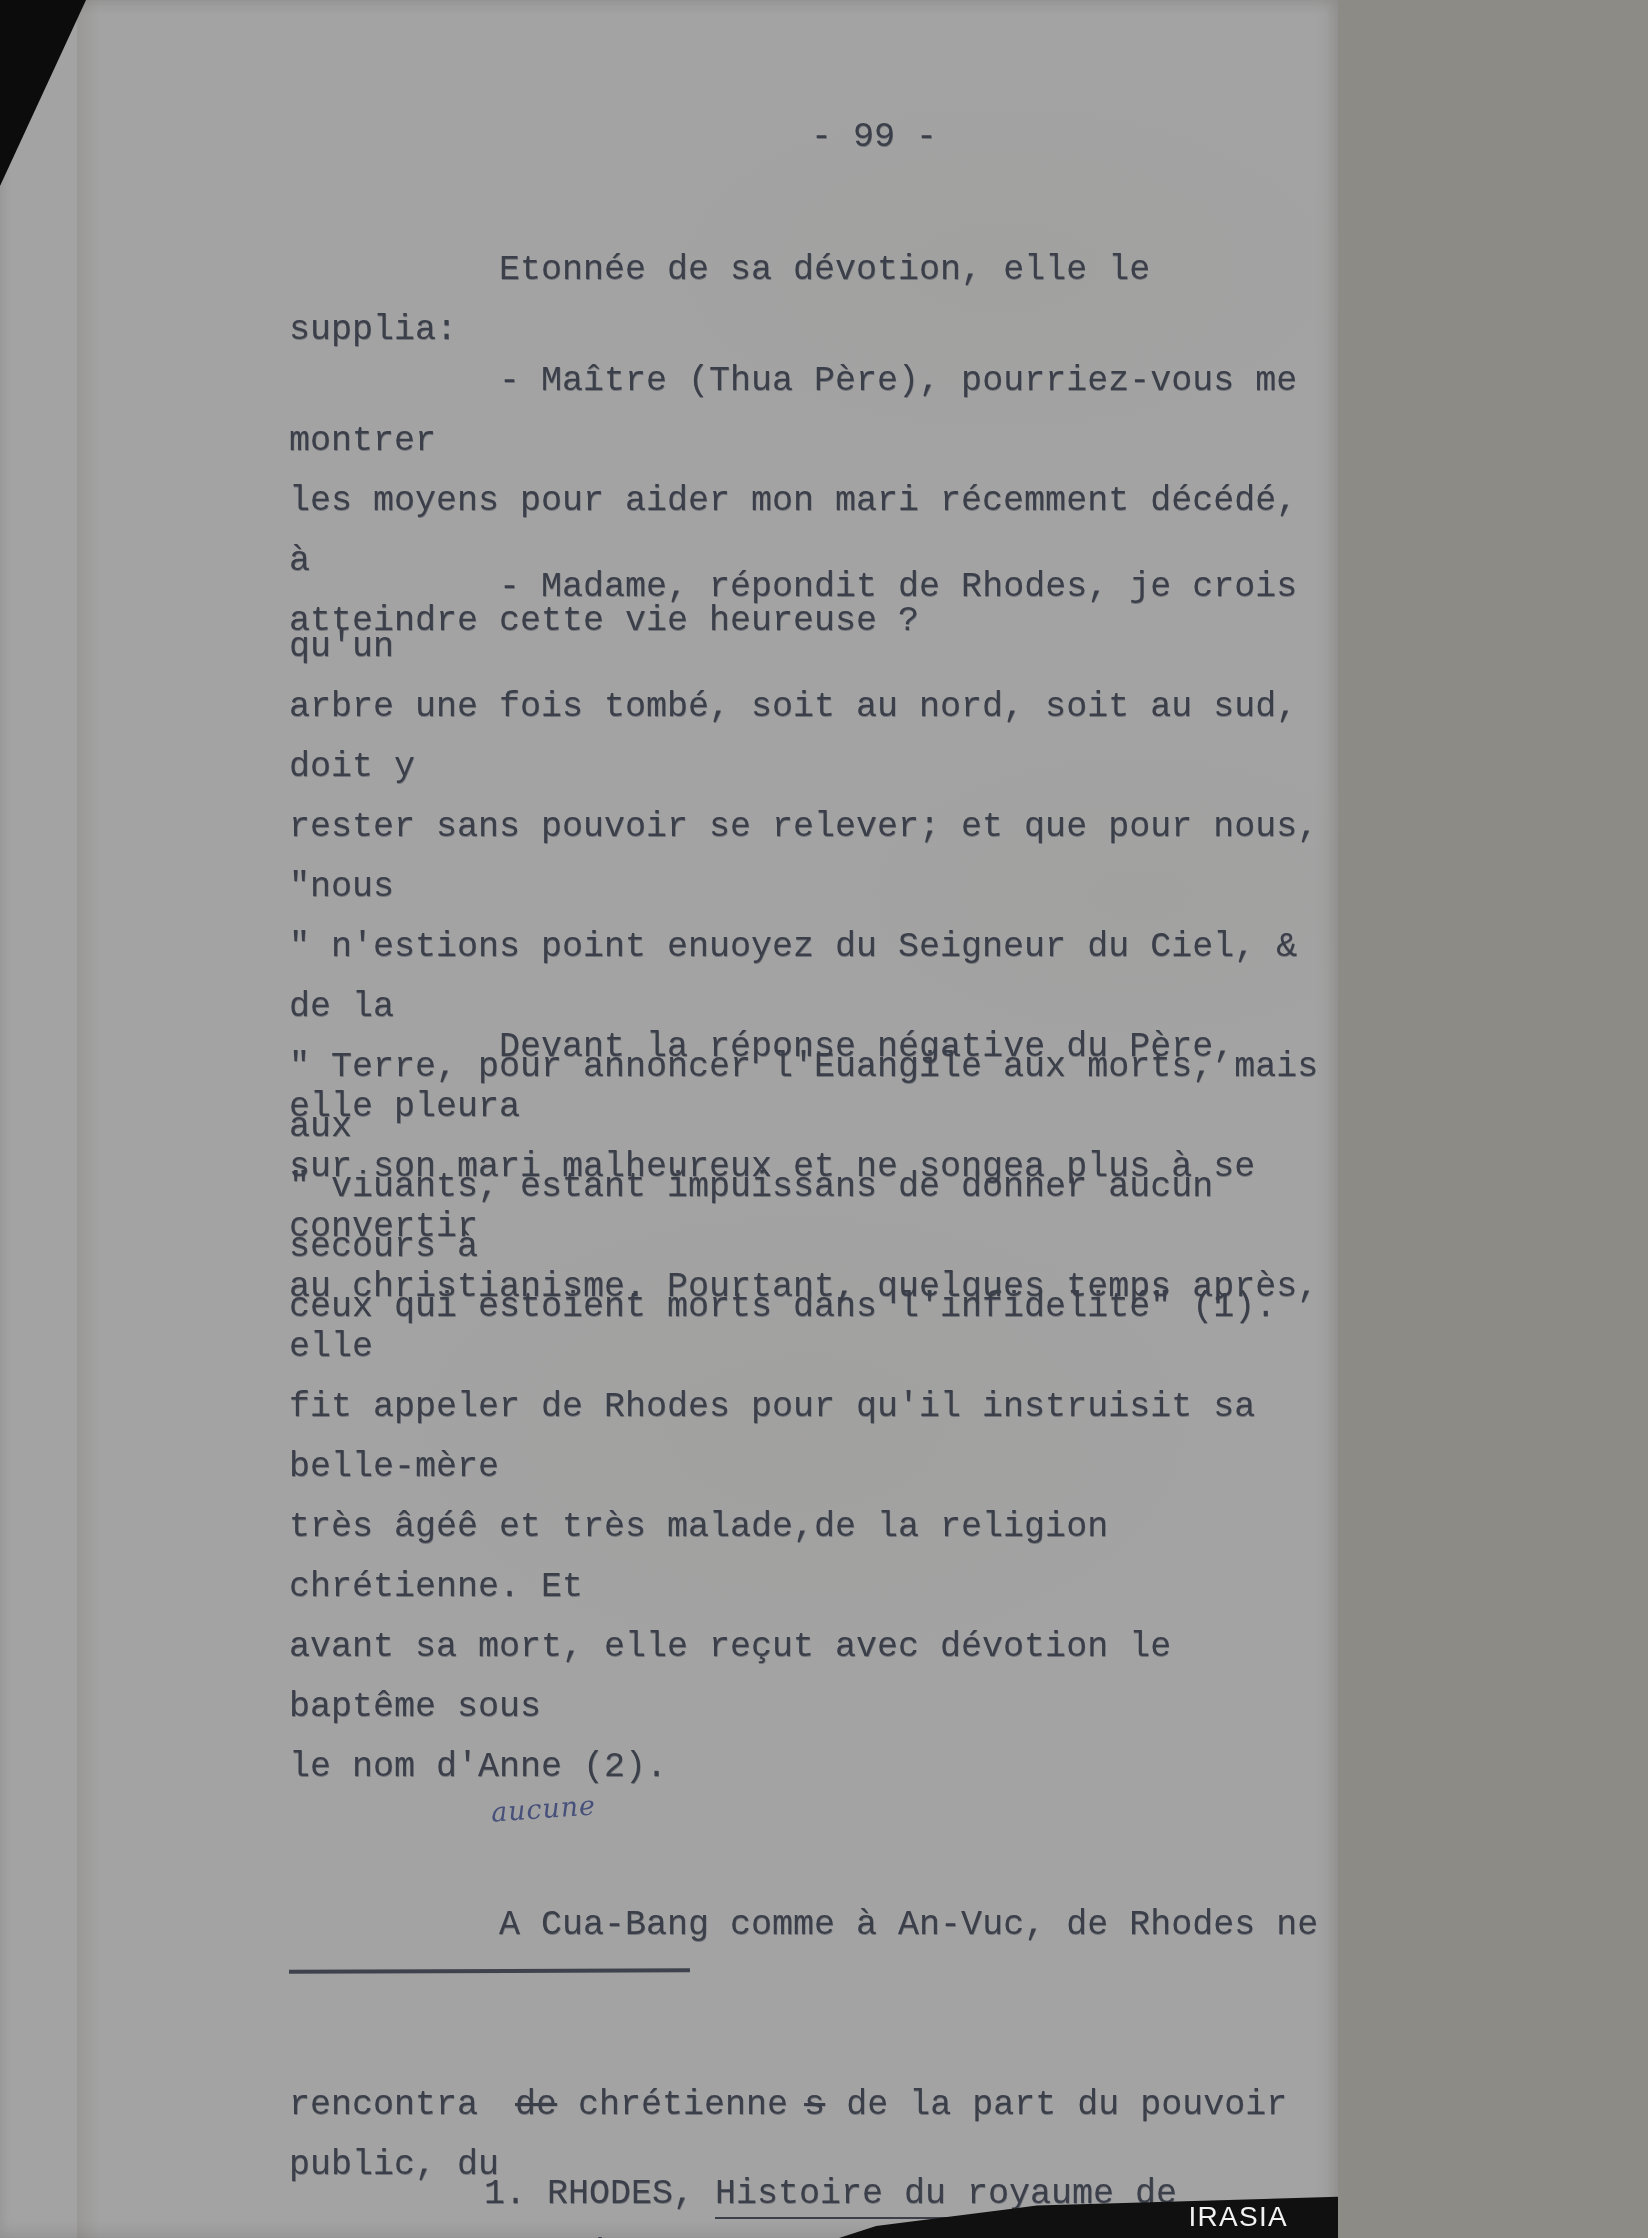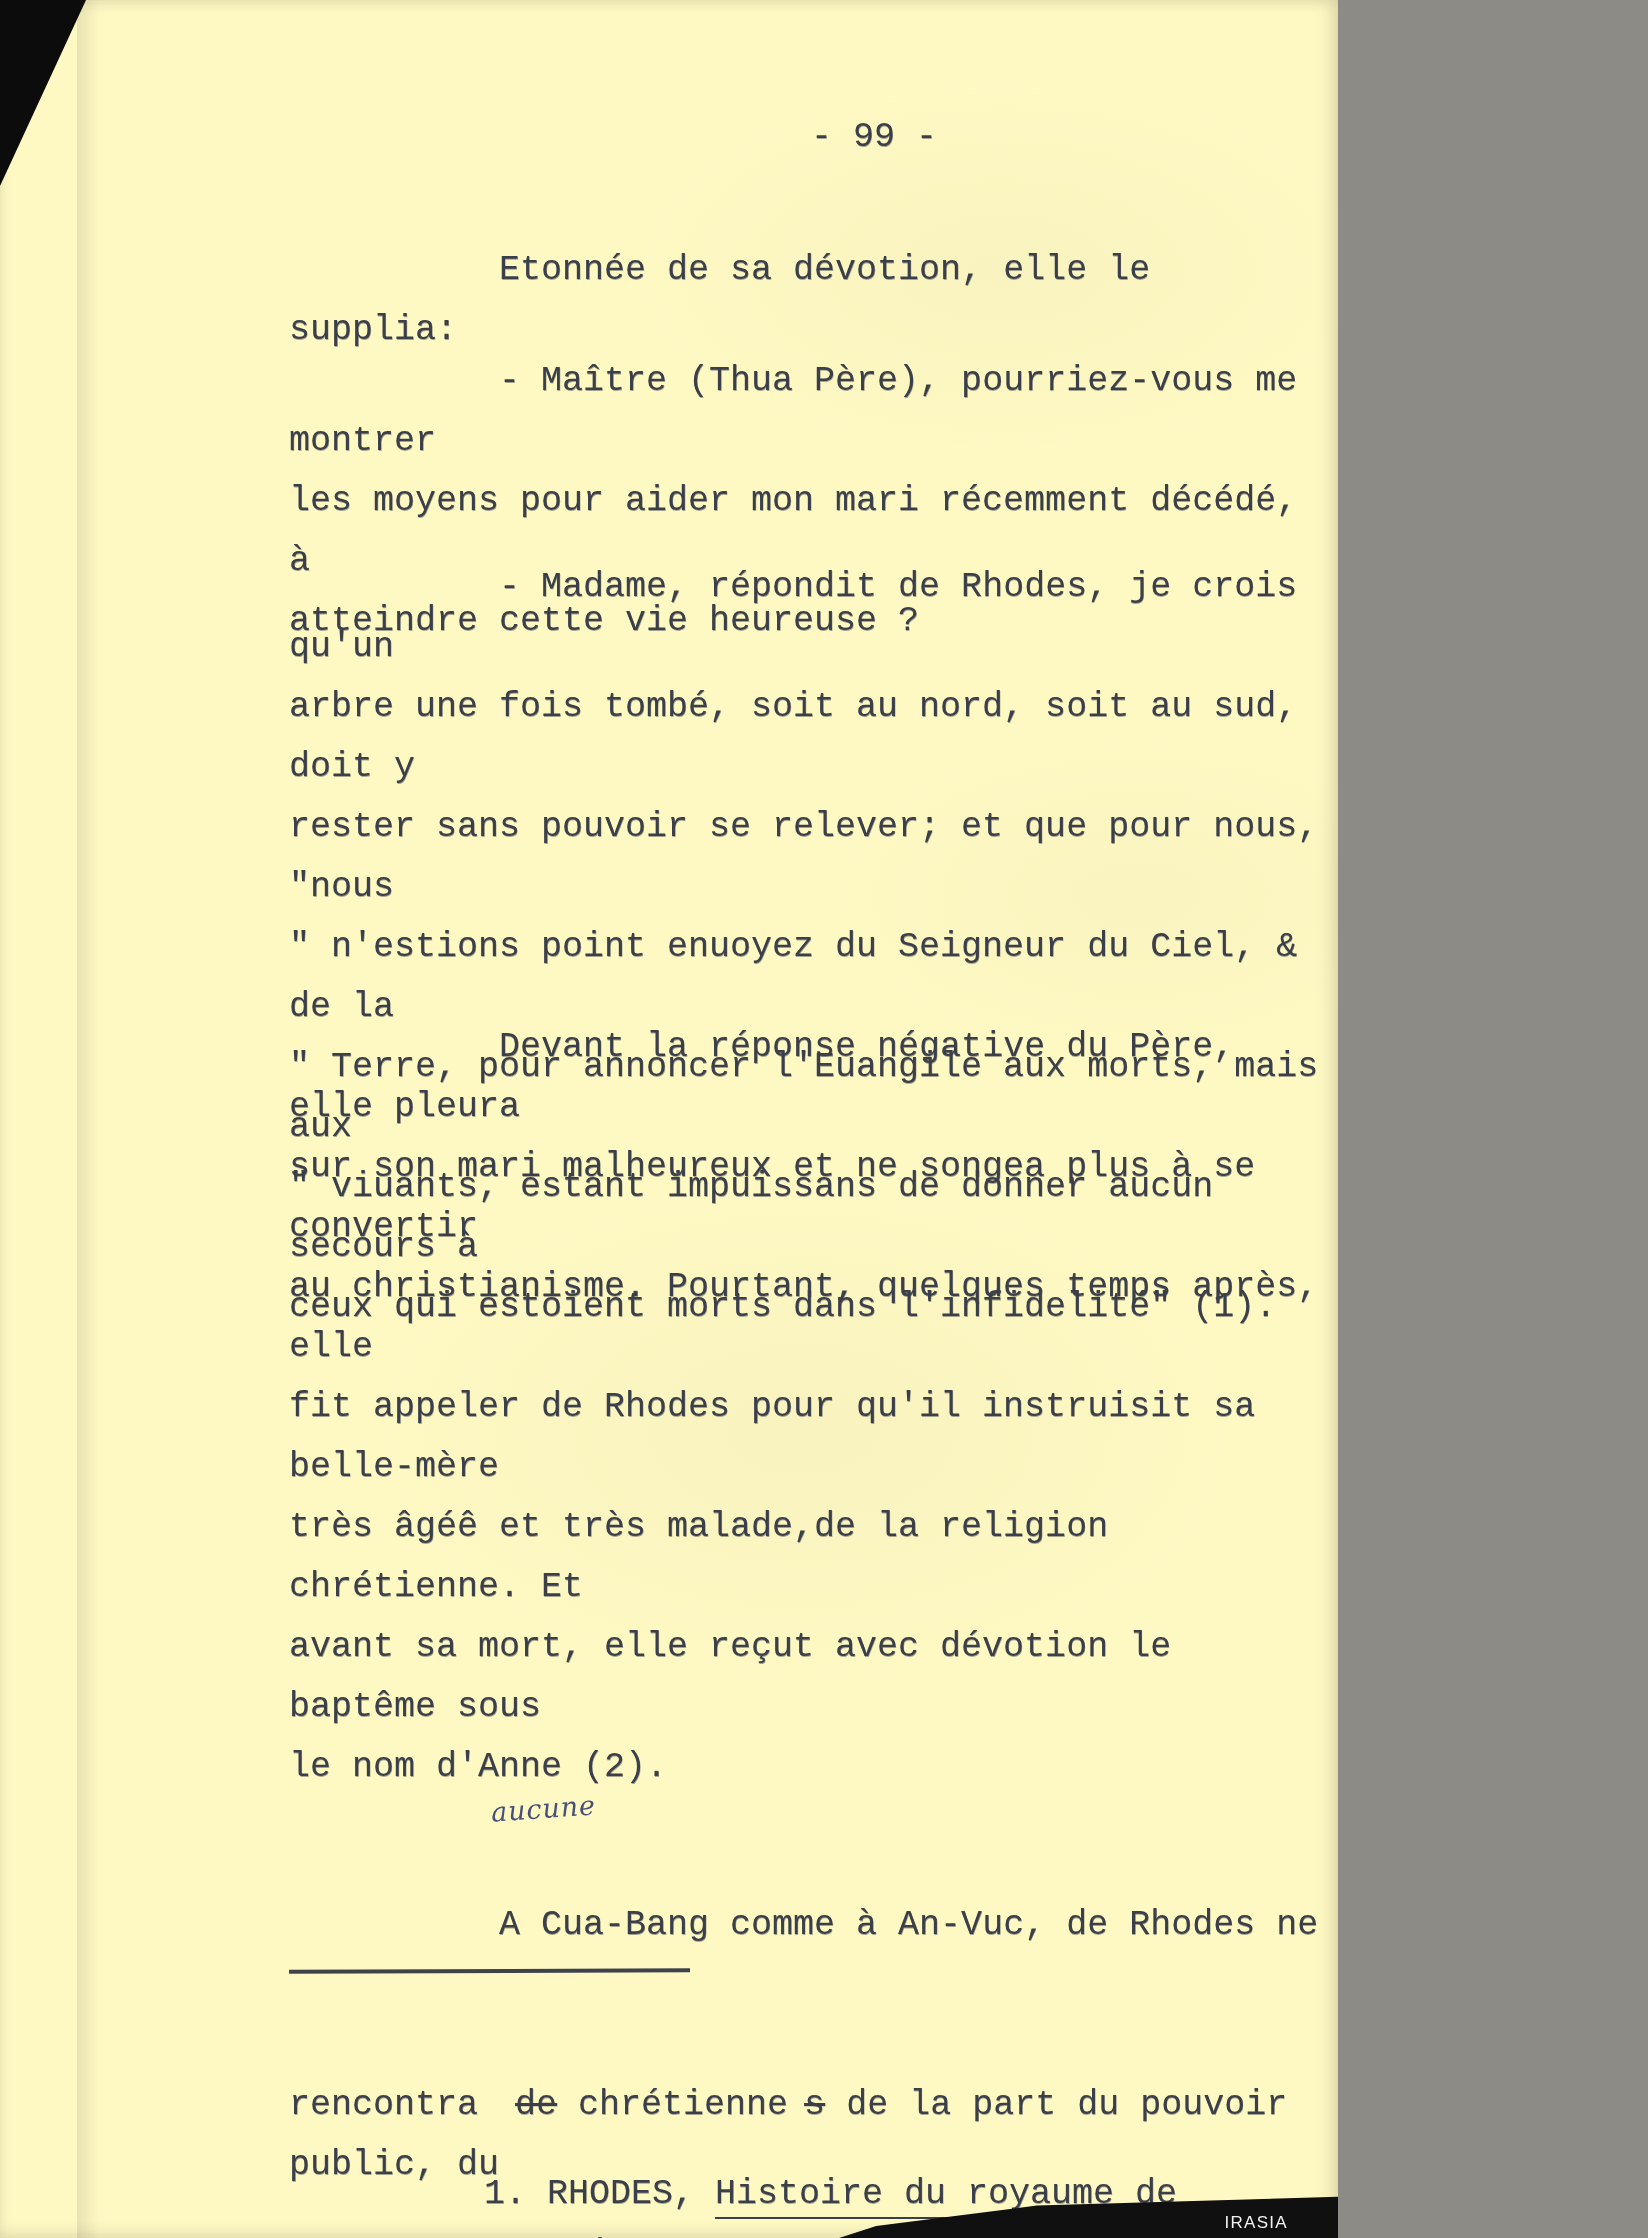--- a/index.html
+++ b/index.html
@@ -3,21 +3,21 @@
 <meta charset="utf-8">
 <style>
   html,body{margin:0;padding:0;background:#8d8b86;}
   .scan{
     position:relative;
     width:1338px;height:2239px;
     overflow:hidden;
     background:
       linear-gradient(90deg,#c7c4bd 0px,#dbd7cf 23px,#ece7d9 82px,#f2edе0 0),
       linear-gradient(90deg,#c9c6bf 0px,#d9d5cd 27px,#eee9db 85px,#f2ede0 358px,#f1ece0 70%,#eee8da 100%);
-    background-color:#fef9c3;
+    background-color:#a3a3a3;
     font-family:"Liberation Mono","DejaVu Sans Mono",monospace;
     box-shadow:inset -9px 0 16px rgba(60,55,45,0.10), inset 0 -7.2px 14.3px rgba(60,55,45,0.08), inset 0 5.4px 10.7px rgba(60,55,45,0.06);
   }
   .crease{
     position:absolute;top:0;left:77px;width:23px;height:100%;
     background:linear-gradient(90deg,rgba(90,85,75,0.14),rgba(90,85,75,0.0));
     pointer-events:none;
   }
   .corner-tl{
     position:absolute;top:0;left:0;width:86px;height:186px;
@@ -69,21 +69,21 @@
   .band{
     position:absolute;right:0;bottom:0;
     width:502px;height:43px;
     background:#101010;
     clip-path:polygon(0 100%,8% 70%,40% 22%,100% 2%,100% 100%);
     display:flex;align-items:flex-end;justify-content:flex-end;
     padding:0 50px 6.3px 0;box-sizing:border-box;
   }
   .band span{
     font-family:"Liberation Sans",sans-serif;
-    font-size:17px;color:#f2f2f2;letter-spacing:1.3px;
+    font-size:28px;color:#f2f2f2;letter-spacing:1.3px;
   }
   .texture{
     position:absolute;inset:0;pointer-events:none;
     background:
       radial-gradient(ellipse 537px 269px at 75% 12%, rgba(120,110,90,0.04), rgba(0,0,0,0) 70%),
       radial-gradient(ellipse 627px 358px at 60% 64%, rgba(120,110,90,0.045), rgba(0,0,0,0) 70%),
       radial-gradient(ellipse 448px 233px at 85% 40%, rgba(120,110,90,0.035), rgba(0,0,0,0) 70%);
   }
 </style>
 </head>

